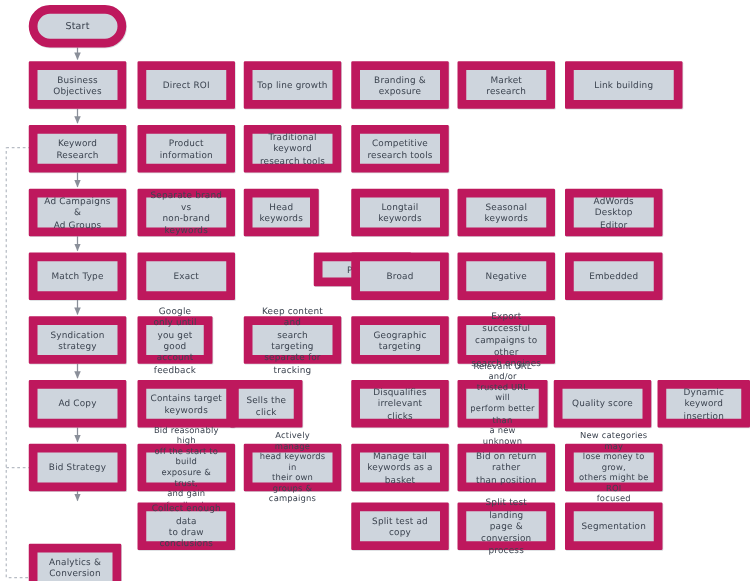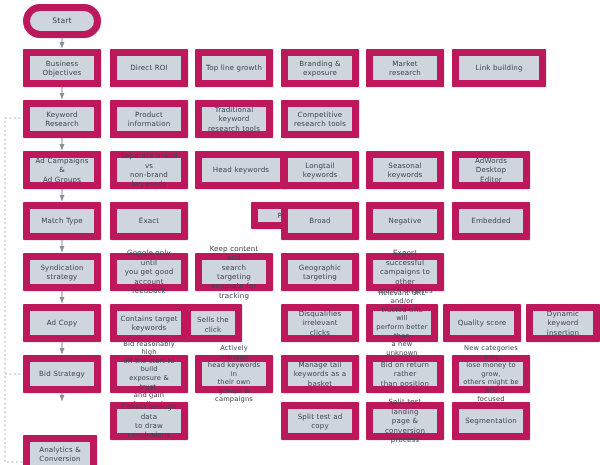--- a/index.html
+++ b/index.html
@@ -133,21 +133,21 @@
   </div>
 
   <div class="node spine" style="left:23px; top:151px; width:78px; height:38px;">
     <span>Ad Campaigns &amp;
 Ad Groups</span>
   </div>
   <div class="node" style="left:110px; top:151px; width:78px; height:38px;">
     <span>Separate brand vs
 non-brand keywords</span>
   </div>
-  <div class="node" style="left:195px; top:151px; width:92px; height:38px;">
+  <div class="node" style="left:195px; top:151px; width:60px; height:38px;">
     <span>Head keywords</span>
   </div>
   <div class="node" style="left:281px; top:151px; width:78px; height:38px;">
     <span>Longtail keywords</span>
   </div>
   <div class="node" style="left:366px; top:151px; width:78px; height:38px;">
     <span>Seasonal keywords</span>
   </div>
   <div class="node" style="left:452px; top:151px; width:78px; height:38px;">
     <span>AdWords Desktop
@@ -170,21 +170,21 @@
     <span>Negative</span>
   </div>
   <div class="node" style="left:452px; top:202px; width:78px; height:38px;">
     <span>Embedded</span>
   </div>
 
   <div class="node spine" style="left:23px; top:253px; width:78px; height:38px;">
     <span>Syndication
 strategy</span>
   </div>
-  <div class="node" style="left:110px; top:253px; width:78px; height:38px;">
+  <div class="node" style="left:110px; top:253px; width:60px; height:38px;">
     <span>Google only until
 you get good
 account feedback</span>
   </div>
   <div class="node" style="left:195px; top:253px; width:78px; height:38px;">
     <span>Keep content and
 search targeting
 separate for tracking</span>
   </div>
   <div class="node" style="left:281px; top:253px; width:78px; height:38px;">

